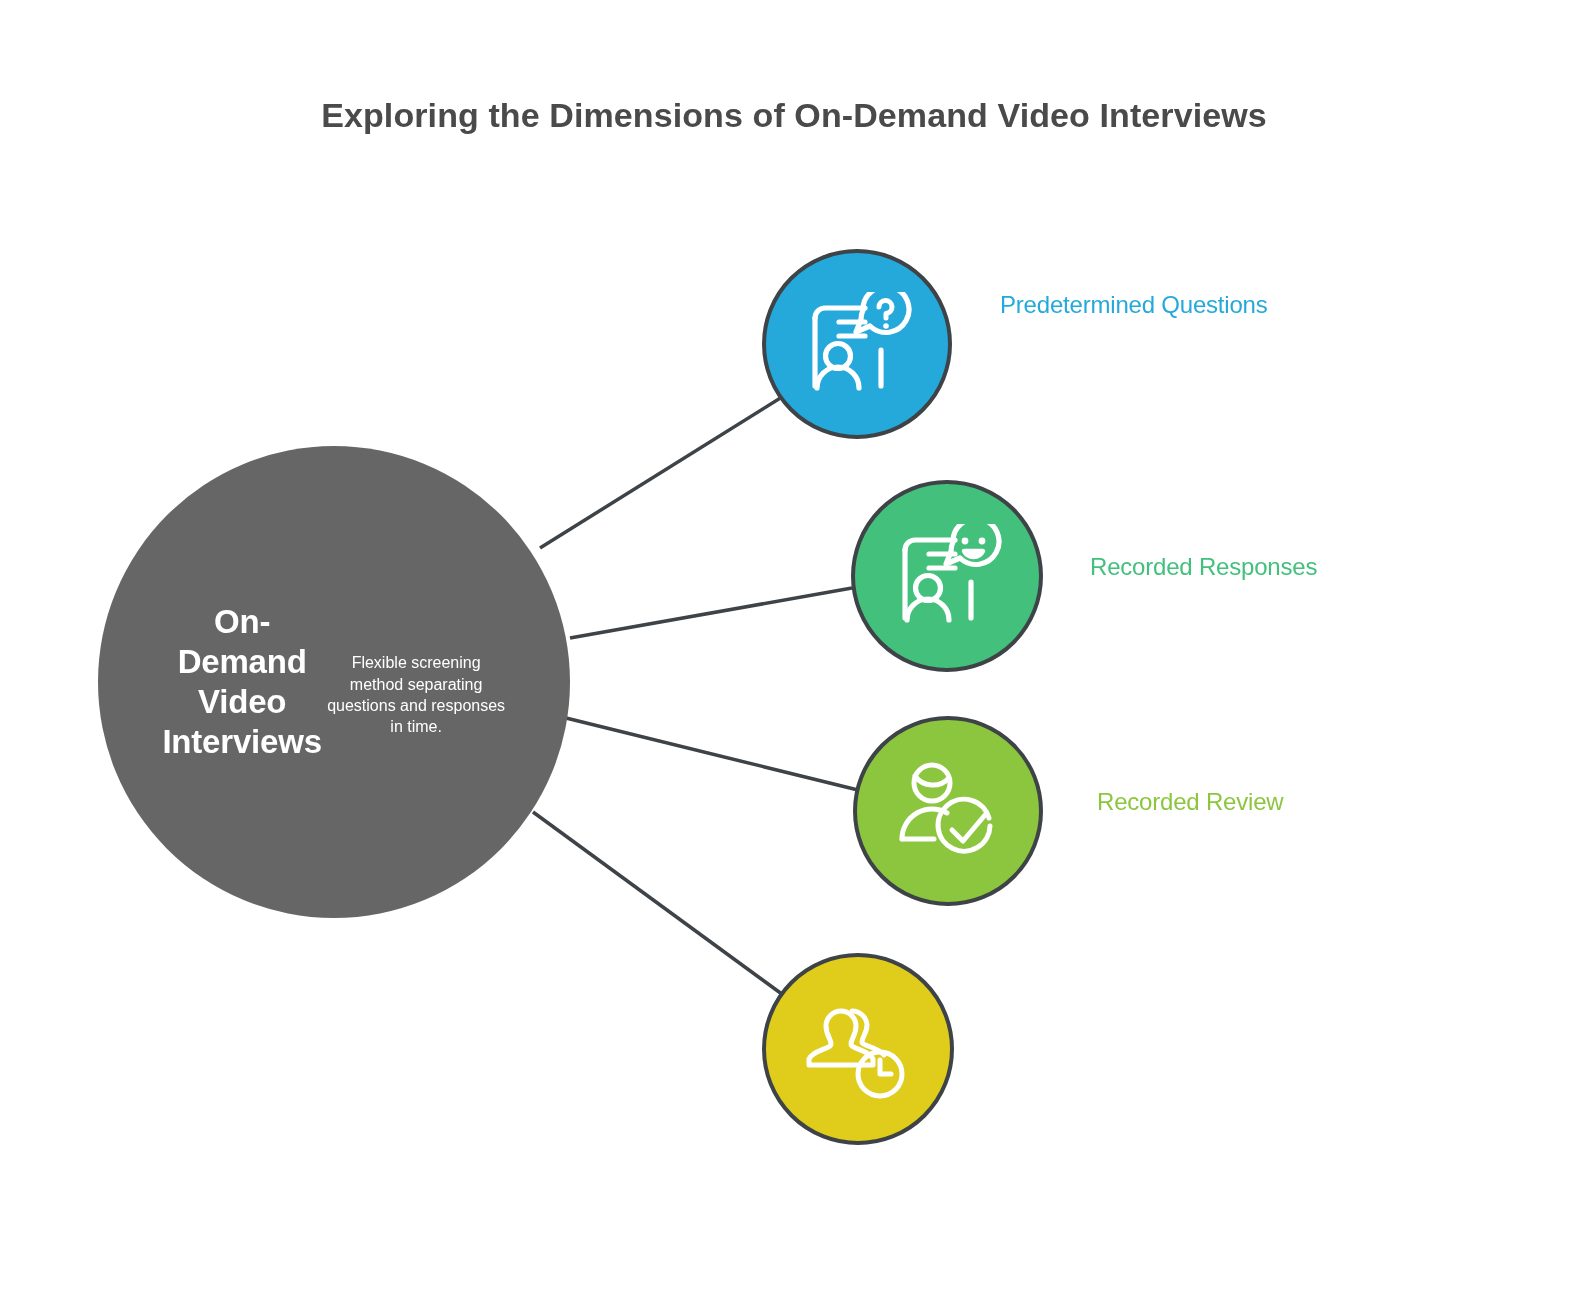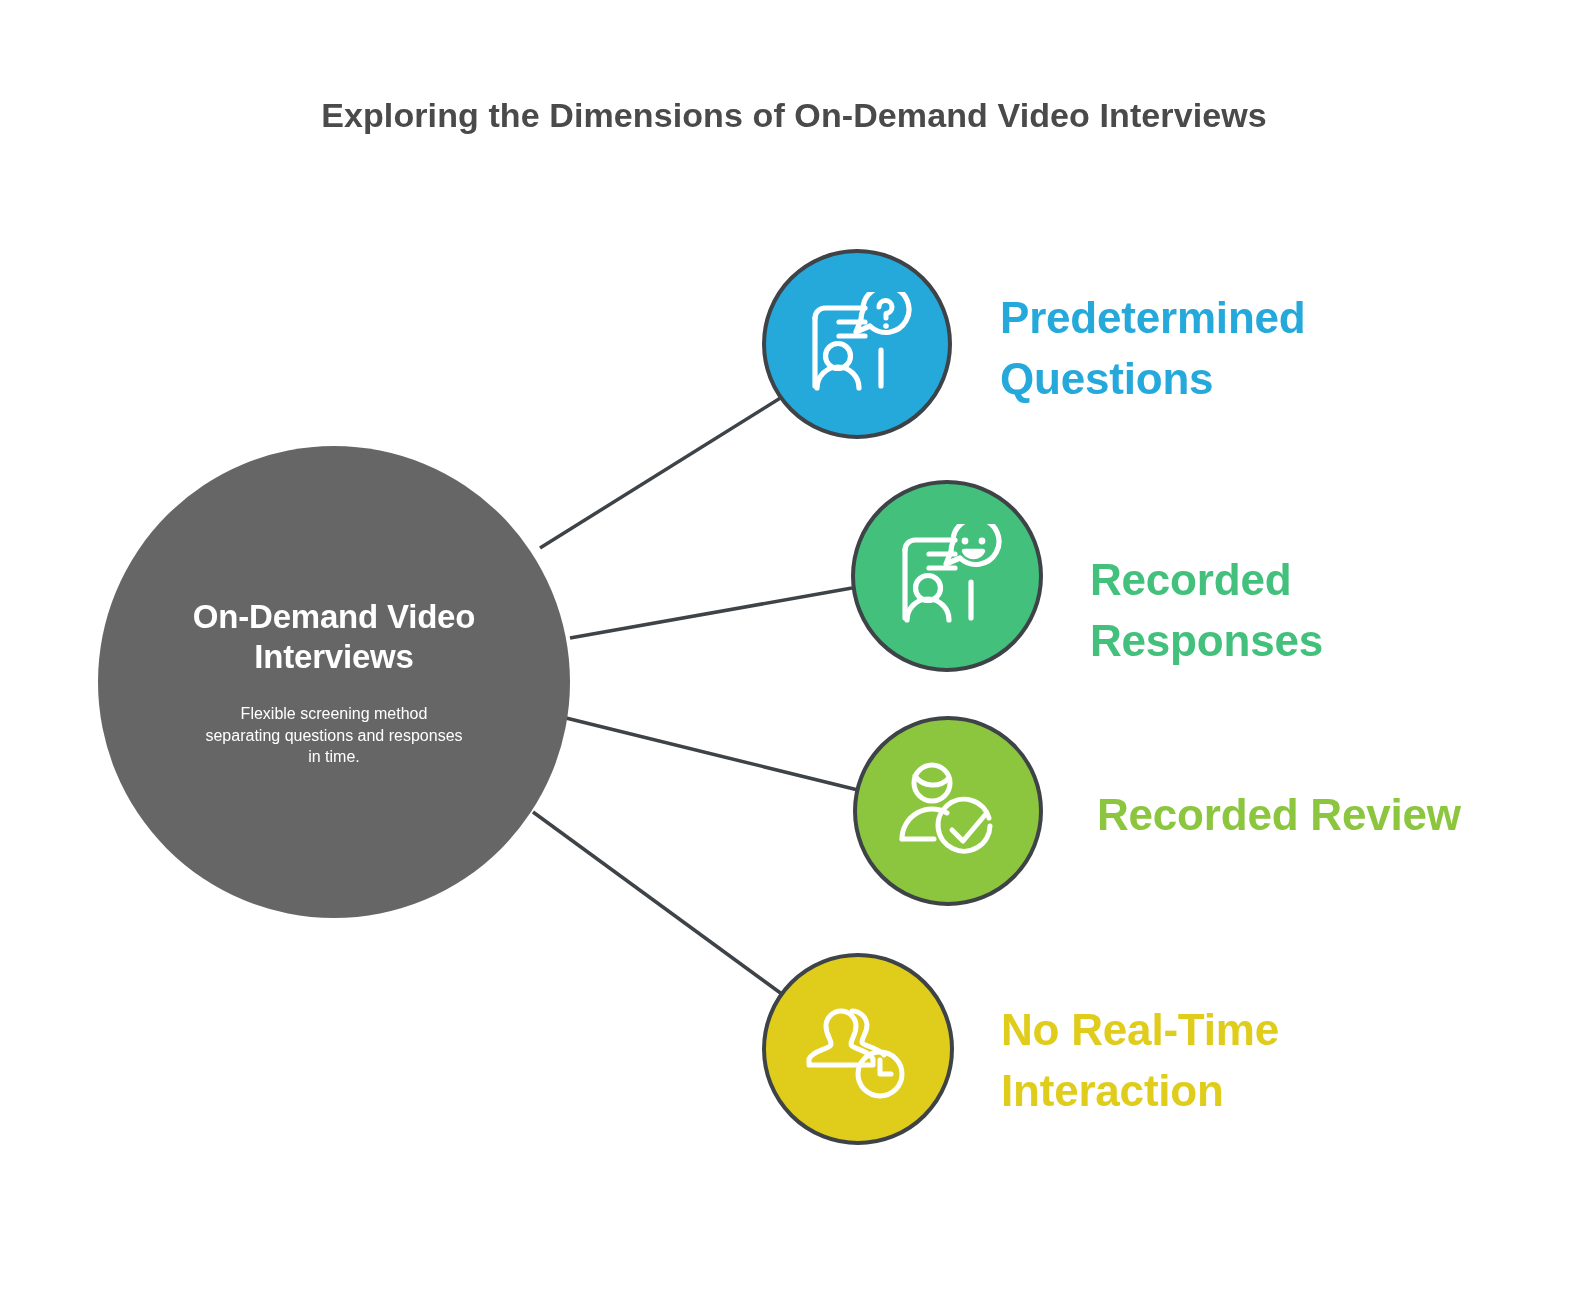--- a/index.html
+++ b/index.html
@@ -45,21 +45,20 @@
   
   .hub {
     position: absolute;
     left: 98px;
     top: 446px;
     width: 472px;
     height: 472px;
     border-radius: 50%;
     background: #666666;
     display: flex;
-    flex-direction: column;
     align-items: center;
     justify-content: center;
     box-sizing: border-box;
     padding: 0 62px;
   }
   .hub-title {
     color: #ffffff;
     font-size: 33px;
     font-weight: bold;
     line-height: 1.22;
@@ -83,22 +82,22 @@
     border: 4px solid #3e4348;
     box-sizing: border-box;
     display: flex;
     align-items: center;
     justify-content: center;
   }
   .node-circle svg { display: block; }
 
   .node-label {
     position: absolute;
-    font-size: 44px;
-    font-weight: bold;
+    font-size: 24px;
+    font-weight: normal;
     line-height: 1.38;
     letter-spacing: -0.2px;
   }
 
   
   #node-0-circle { left: 762px; top: 249px; width: 190px; height: 190px; background: #25a9db; }
   #node-1-circle { left: 851px; top: 480px; width: 192px; height: 192px; background: #42c07c; }
   #node-2-circle { left: 853px; top: 716px; width: 190px; height: 190px; background: #8cc63e; }
   #node-3-circle { left: 762px; top: 953px; width: 192px; height: 192px; background: #e0cc1b; }
 
@@ -193,15 +192,14 @@
 
         <path d="M48 13 a15 15 0 0 1 15 14 c0 8 -5 12 -5 17 c0 4 16 5 22 13"></path>
 
         <path d="M22 28 a15 15 0 1 1 30 0 c0 9 -5 13 -5 18 c0 5 18 6 22 15 v6 h-64 v-6 c4 -9 22 -10 22 -15 c0 -5 -5 -9 -5 -18z"></path>
 
         <circle cx="76" cy="76" r="22"></circle>
         <path d="M76 62 v14 h11"></path>
       </svg>
     </span>
   </div>
-  <div class="node-label" id="node-3-label">No Real-Time Interaction</div>
 
 </div>
 
 </body></html>

